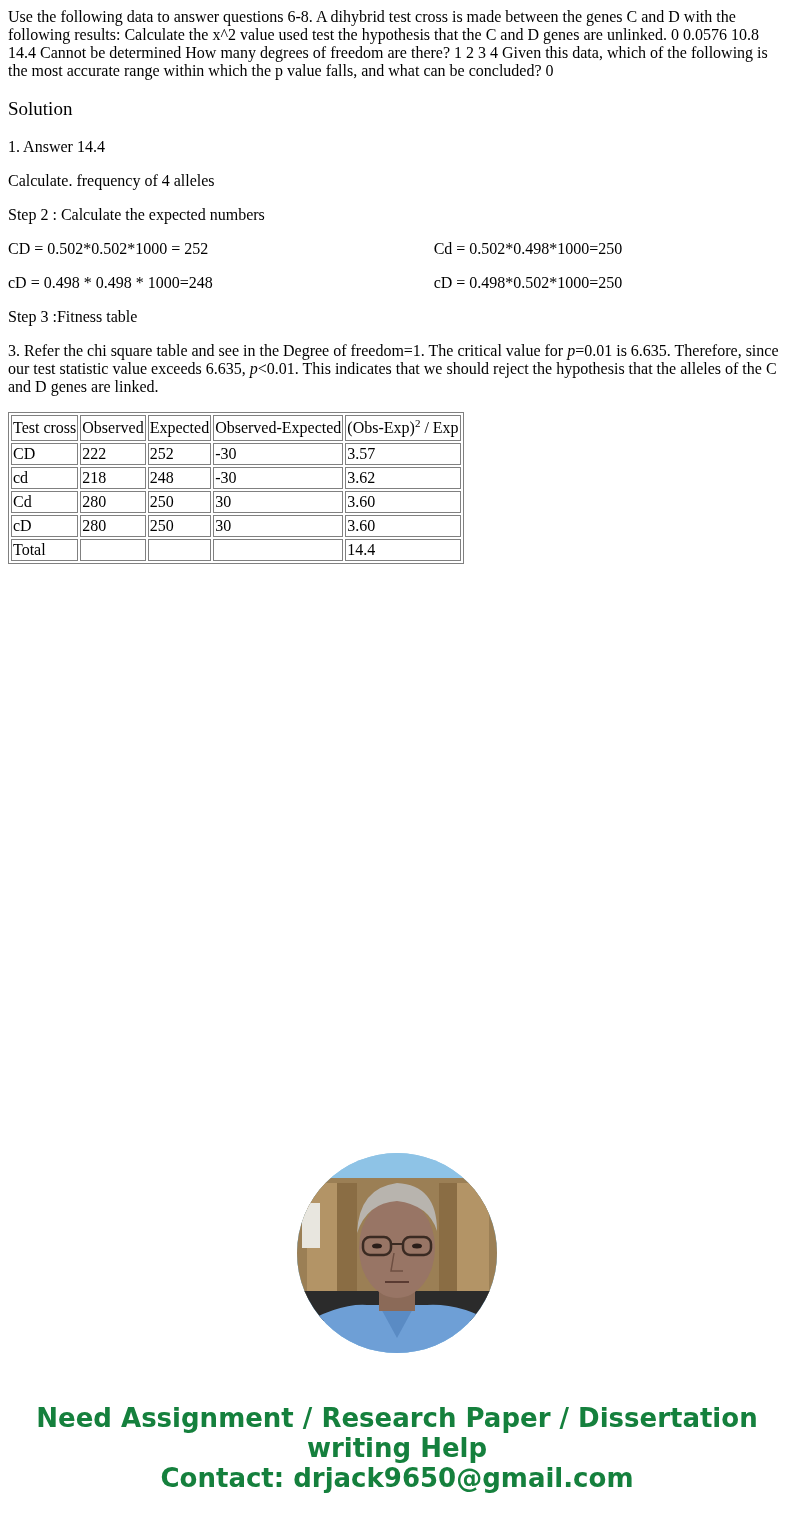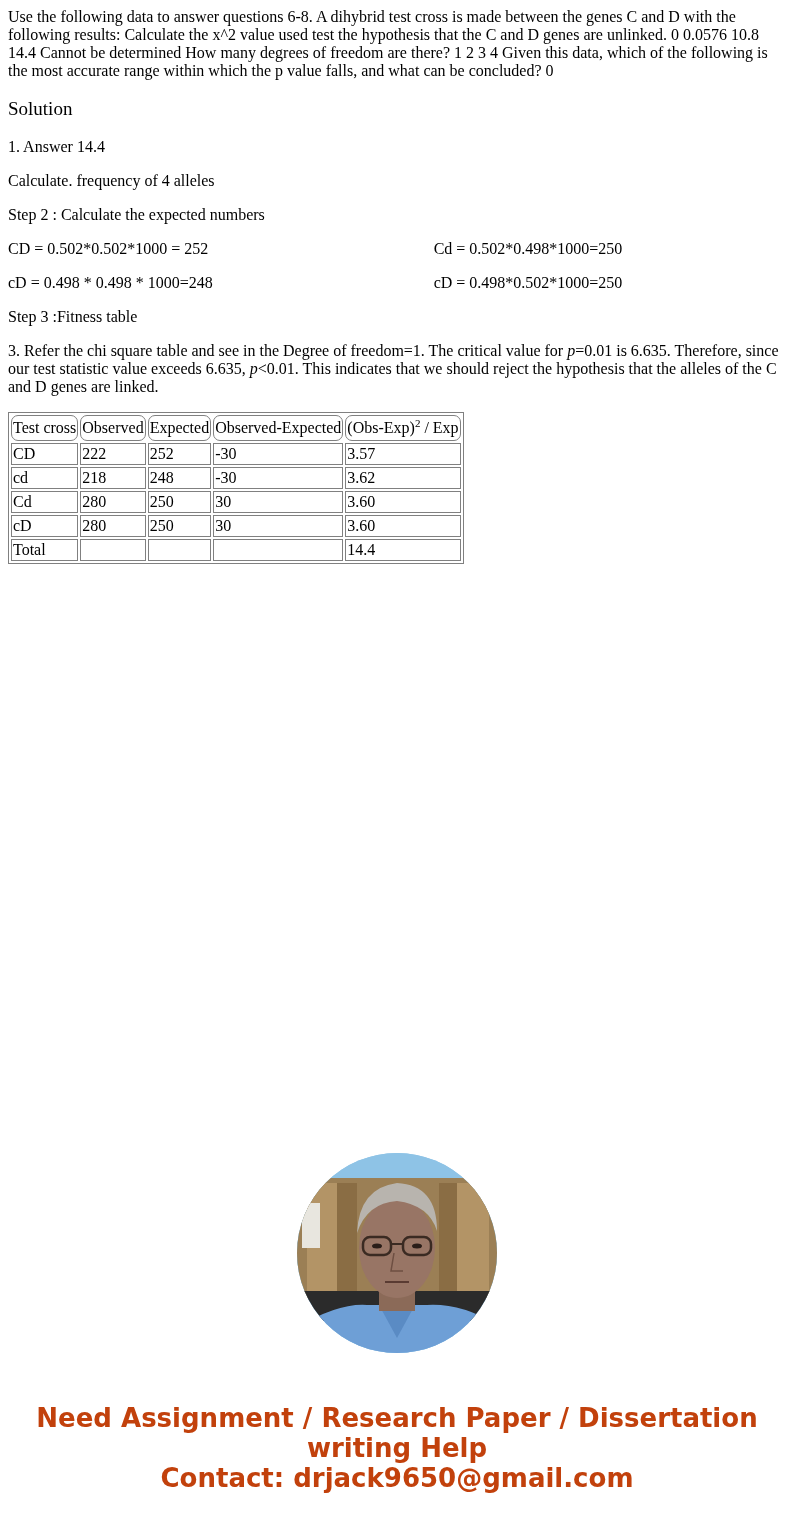--- a/index.html
+++ b/index.html
@@ -54,21 +54,20 @@
     table.fitness td {
       border: 1px solid #808080;
       padding: 1px;
       font-size: 16px;
       line-height: 18px;
       white-space: nowrap;
       vertical-align: middle;
     }
     table.fitness tr.header td {
       height: 22px;
-      border-radius: 7px;
     }
     sup {
       font-size: 11px;
       line-height: 0;
       vertical-align: super;
     }
     .avatar-wrap {
       position: absolute;
       left: 297px;
       top: 1153px;
@@ -86,21 +85,21 @@
     .footer {
       position: absolute;
       left: 0;
       top: 1403px;
       width: 794px;
       text-align: center;
       font-family: "DejaVu Sans", sans-serif;
       font-weight: bold;
       font-size: 26px;
       line-height: 30px;
-      color: #c2410c;
+      color: #15803d;
     }
     .footer div {
       margin: 0;
     }
   </style>
 </head>
 <body>
 
 <div class="content">
   <p class="question">Use the following data to answer questions 6-8. A dihybrid test cross is made between the genes C and D with the following results: Calculate the x^2 value used test the hypothesis that the C and D genes are unlinked. 0 0.0576 10.8 14.4 Cannot be determined How many degrees of freedom are there? 1 2 3 4 Given this data, which of the following is the most accurate range within which the p value falls, and what can be concluded? 0</p>

